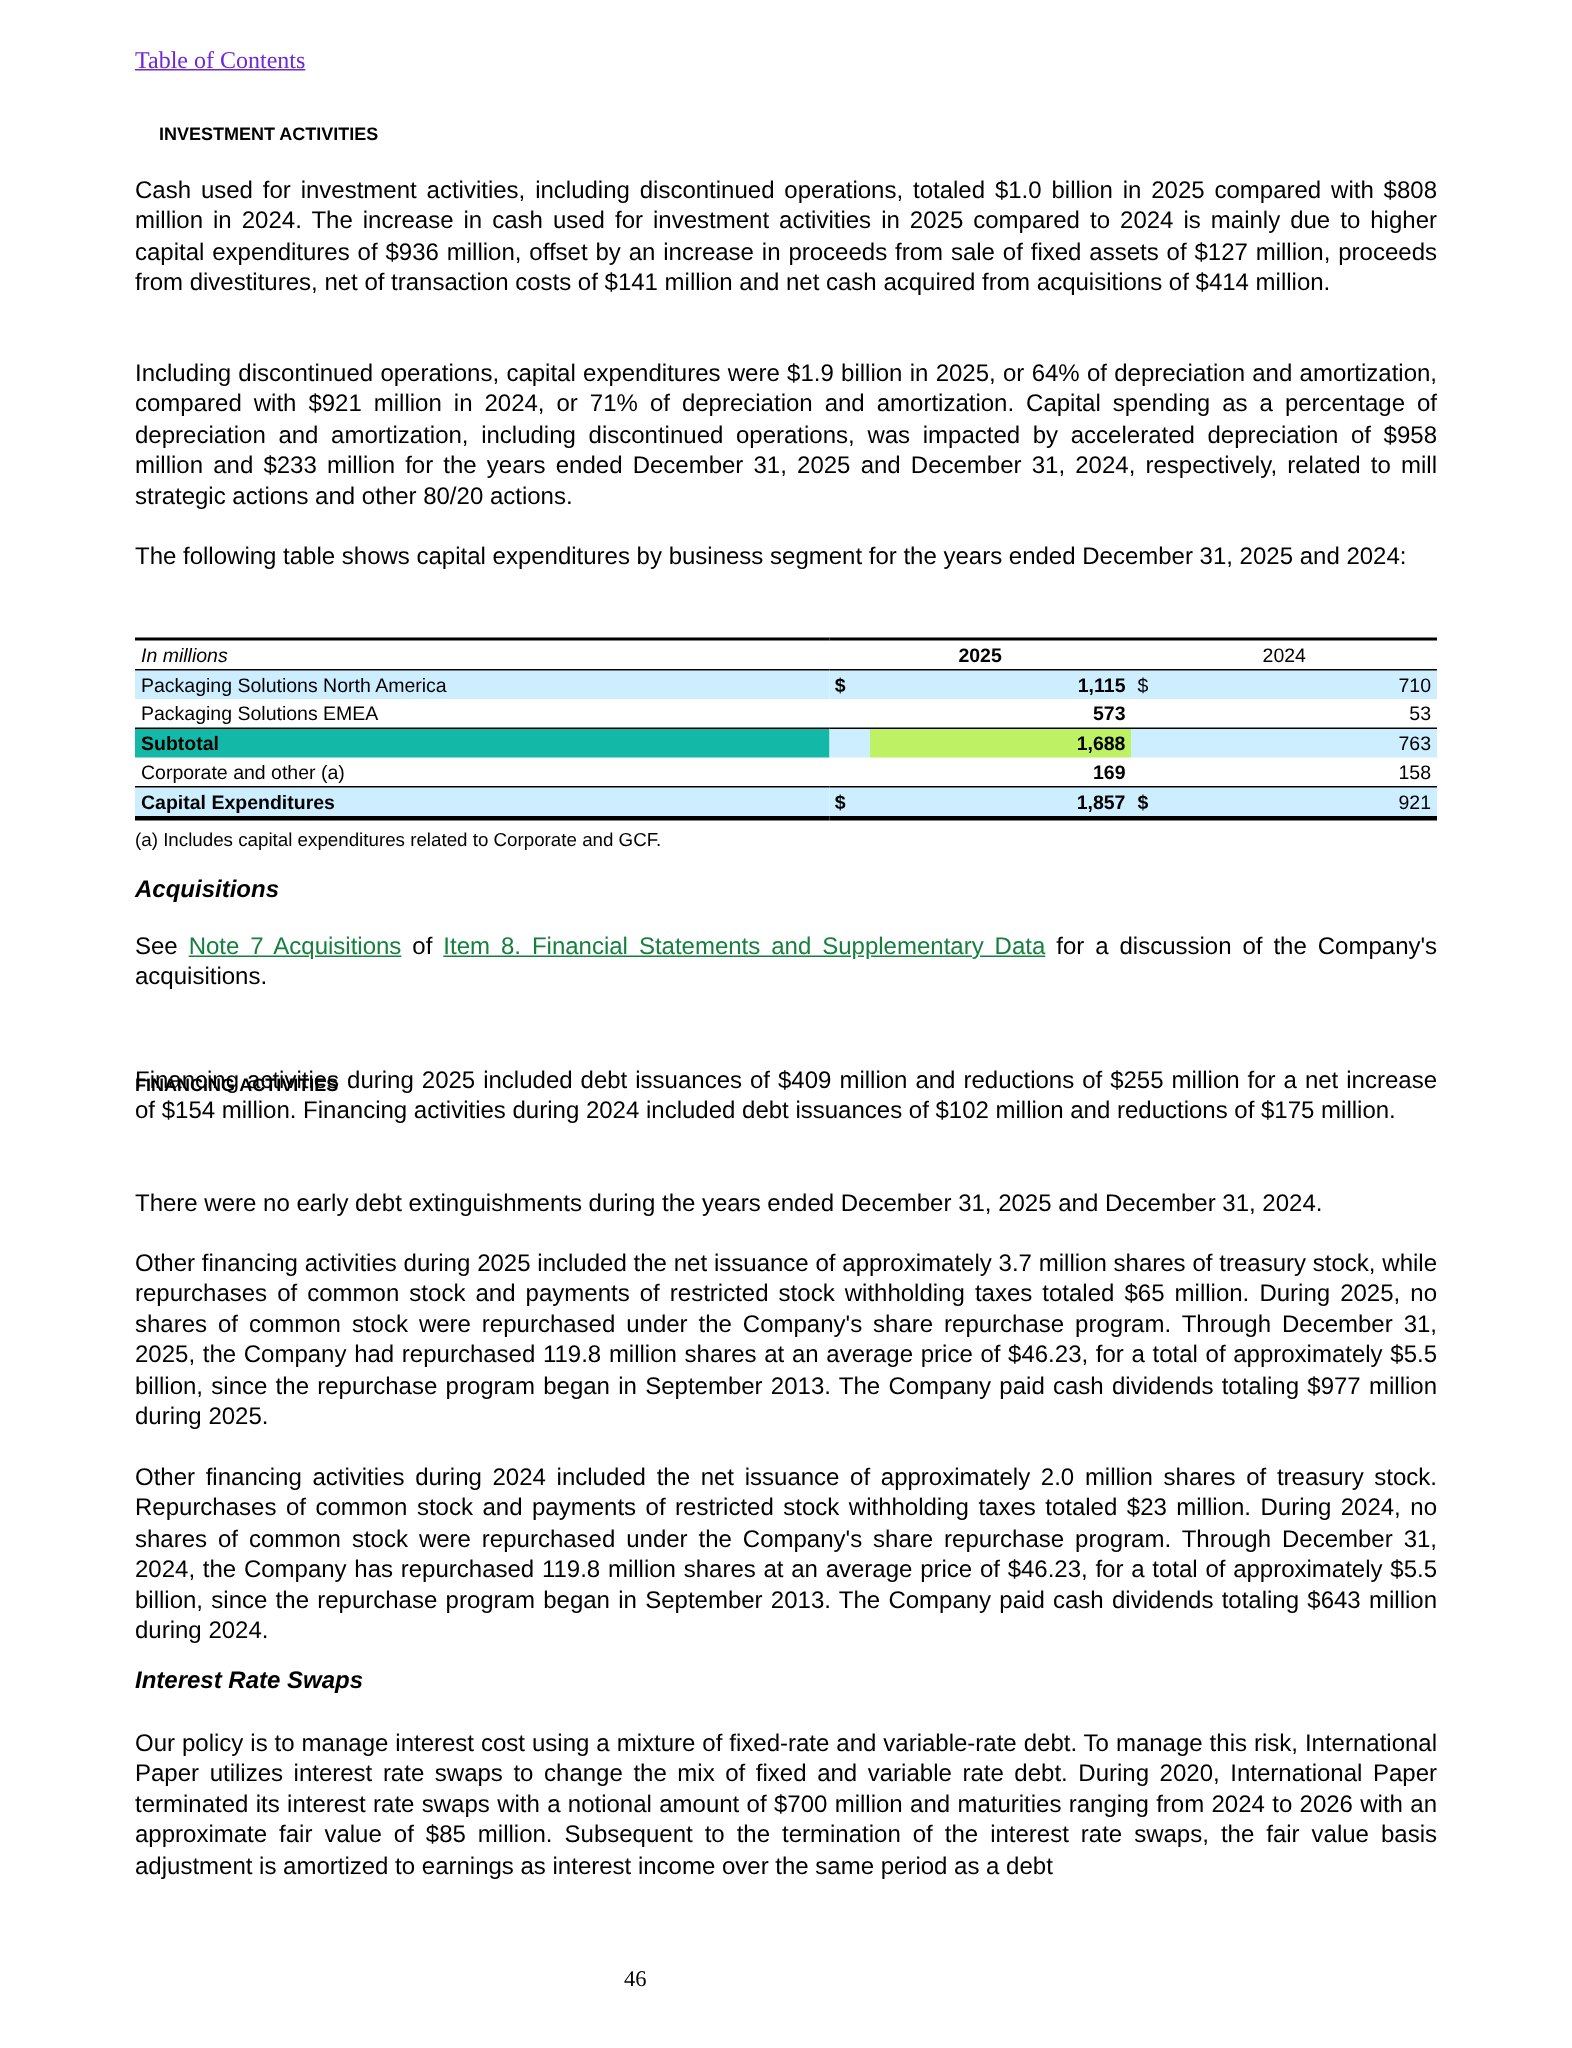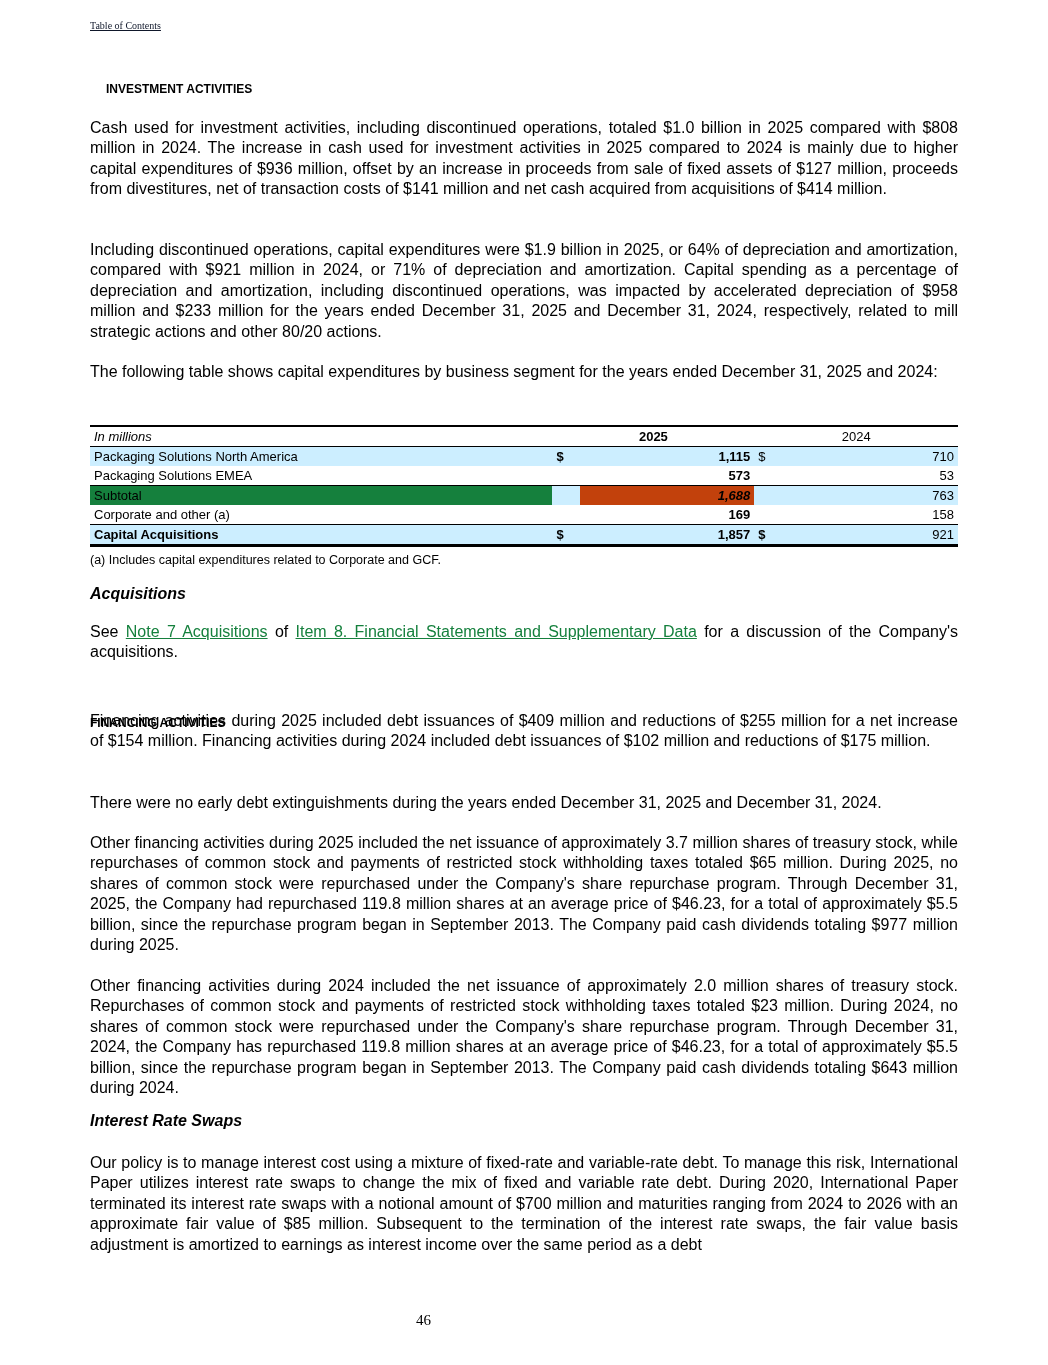--- a/index.html
+++ b/index.html
@@ -1,17 +1,17 @@
 <!DOCTYPE html>
 <html><head>
 <meta charset="utf-8">
 <style>
   html, body { margin: 0; padding: 0; background: #ffffff; }
   body { width: 1048px; height: 1365px; position: relative; overflow: hidden; color: #000; }
-  .toc-link { position: absolute; left: 90px; top: 20px; font-family: "Liberation Serif", serif; font-size: 10px; color: #0f172a; text-decoration: underline; cursor: pointer; }
+  .toc-link { position: absolute; left: 90px; top: 32px; font-family: "Liberation Serif", serif; font-size: 16px; color: #6d28d9; text-decoration: underline; cursor: pointer; }
   .section-head { font-family: "Liberation Sans", sans-serif; font-size: 12px; font-weight: bold; position: absolute; left: 90px; }
   .para { position: absolute; left: 90px; width: 868px; font-family: "Liberation Sans", sans-serif; font-size: 16px; line-height: 20.4px; text-align: justify; margin: 0; }
   .subhead { position: absolute; left: 90px; font-family: "Liberation Sans", sans-serif; font-size: 16px; font-weight: bold; font-style: italic; }
   a.inline-link { color: #15803d; text-decoration: underline; cursor: pointer; }
 
   table.capex { position: absolute; left: 90px; top: 425px; width: 868px; border-collapse: collapse; font-family: "Liberation Sans", sans-serif; font-size: 13px; }
   table.capex td { padding: 0 4px; height: 19px; line-height: 19px; }
   table.capex tr.header td { border-top: 2px solid #000; height: 19px; }
   table.capex tr.shade td { background: #cceeff; }
   table.capex tr.top-rule td { border-top: 1.5px solid #000; }
@@ -53,35 +53,35 @@
     <td class="c-v2" style="background: rgb(204, 238, 255);">710</td>
   </tr>
   <tr>
     <td class="c-label">Packaging Solutions EMEA</td>
     <td class="c-cur1"></td>
     <td class="c-v1">573</td>
     <td class="c-cur2"></td>
     <td class="c-v2">53</td>
   </tr>
   <tr class="shade top-rule">
-    <td class="c-label" style="background: #15803d;">Subtotal</td>
+    <td class="c-label" style="background: #14b8a6; font-weight: bold;">Subtotal</td>
     <td class="c-cur1" style="background: rgb(204, 238, 255);"></td>
-    <td class="c-v1" style="background: #c2410c; font-style: italic;">1,688</td>
+    <td class="c-v1" style="background: #bef264;">1,688</td>
     <td class="c-cur2" style="background: rgb(204, 238, 255);"></td>
     <td class="c-v2" style="background: rgb(204, 238, 255);">763</td>
   </tr>
   <tr>
     <td class="c-label">Corporate and other (a)</td>
     <td class="c-cur1"></td>
     <td class="c-v1">169</td>
     <td class="c-cur2"></td>
     <td class="c-v2">158</td>
   </tr>
   <tr class="shade total">
-    <td class="c-label" style="background: rgb(204, 238, 255);">Capital Acquisitions</td>
+    <td class="c-label" style="background: rgb(204, 238, 255);">Capital Expenditures</td>
     <td class="c-cur1" style="background: rgb(204, 238, 255);">$</td>
     <td class="c-v1" style="background: rgb(204, 238, 255);">1,857</td>
     <td class="c-cur2" style="background: rgb(204, 238, 255);">$</td>
     <td class="c-v2" style="font-weight: normal; background: rgb(204, 238, 255);">921</td>
   </tr>
 </tbody>
   </table>
 
 <div class="footnote">(a) Includes capital expenditures related to Corporate and GCF.</div>
 

